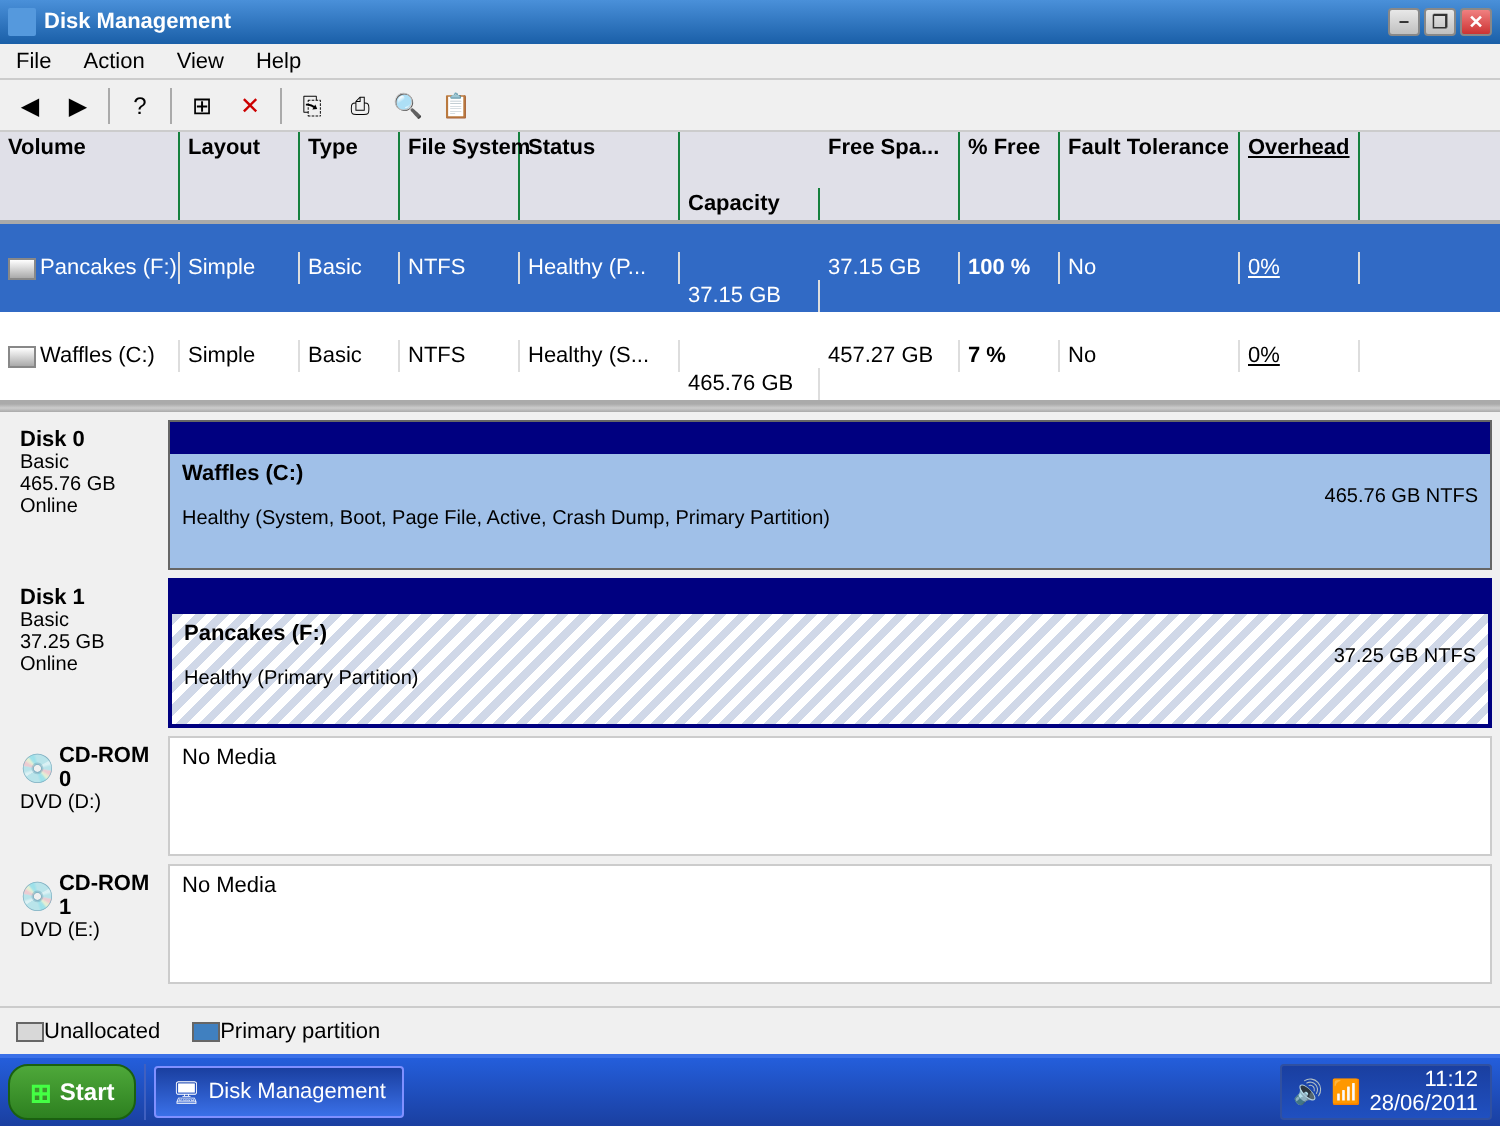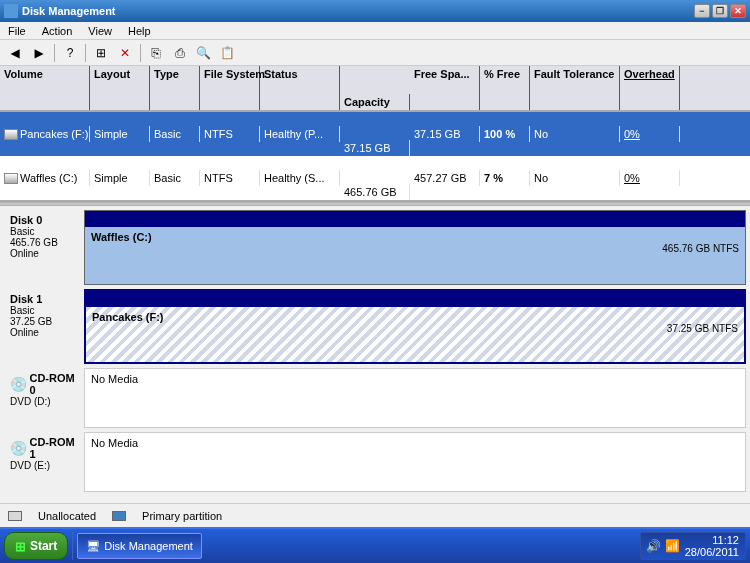--- a/index.html
+++ b/index.html
@@ -224,21 +224,21 @@
       background: #f0f0f0;
       border-top: 1px solid #ccc;
       display: flex;
       align-items: center;
       padding: 0 8px;
       gap: 16px;
     }
     .legend-item {
       display: flex;
       align-items: center;
-      gap: 16px;
+      gap: 0;
       font-size: 11px;
     }
     .legend-swatch {
       width: 14px;
       height: 10px;
       border: 1px solid #666;
     }
     .swatch-unalloc { background: #d8d8d8; }
     .swatch-primary { background: #4080c0; }
 
@@ -437,39 +437,41 @@
         <div class="disk-size">465.76 GB</div>
         <div class="disk-status">Online</div>
       </div>
       <div class="disk-visual">
         <div class="disk-content-row">
           <div class="disk-header-bar" style="background:#000080;">
           </div>
           <div class="partition-block primary" style="flex:1;">
             <div class="partition-name">Waffles (C:)</div>
             <div class="partition-size">465.76 GB NTFS</div>
+            <div class="partition-health">Healthy (System, Boot, Page File, Active, Crash Dump, Primary Partition)</div>
           </div>
         </div>
       </div>
     </div>
 
     <div class="disk-row" style="min-height:75px;">
       <div class="disk-label">
         <div style="font-weight:bold;">Disk 1</div>
         <div class="disk-type">Basic</div>
         <div class="disk-size">37.25 GB</div>
         <div class="disk-status">Online</div>
       </div>
       <div class="disk-visual" style="border:2px solid #000080;">
         <div class="disk-content-row">
           <div class="disk-header-bar" style="background:#000080;">
           </div>
           <div class="partition-block striped" style="flex:1;border:none;">
             <div class="partition-name">Pancakes (F:)</div>
             <div class="partition-size">37.25 GB NTFS</div>
+            <div class="partition-health">Healthy (Primary Partition)</div>
           </div>
         </div>
       </div>
     </div>
 
     <div class="disk-row cdrom-row" style="min-height:60px;">
       <div class="disk-label">
         <div style="display:flex;align-items:center;gap:2px;">
           <span style="font-size:14px;">💿</span>
           <span style="font-weight:bold;">CD-ROM 0</span>

